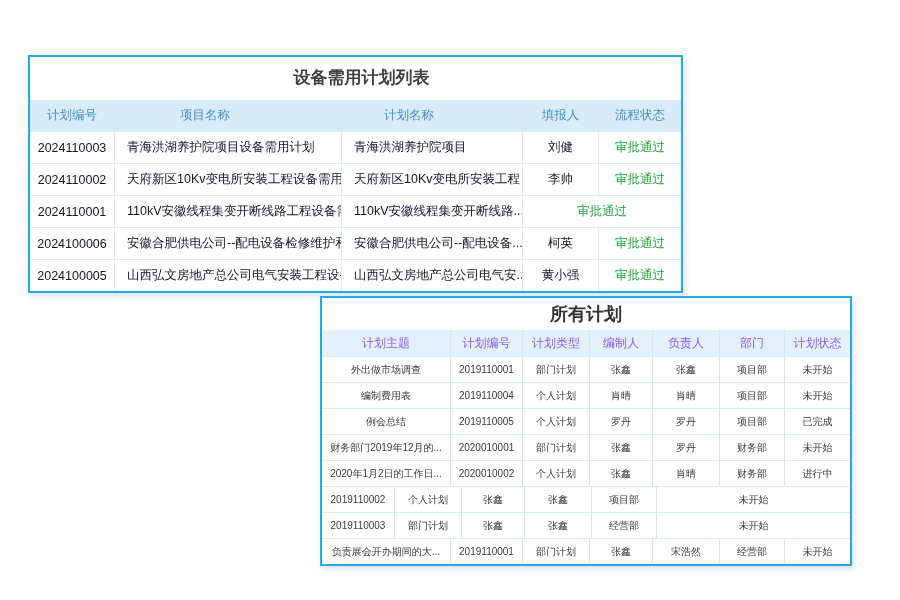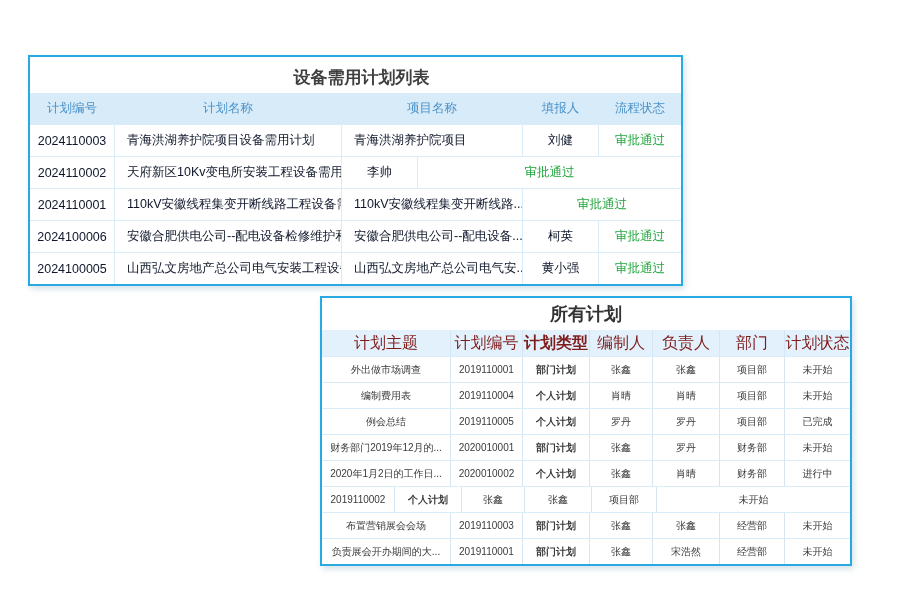--- a/index.html
+++ b/index.html
@@ -9,26 +9,26 @@
     overflow:hidden;
   }
   .panel{
     position:absolute;background:#ffffff;border:2px solid #29a9e1;
     box-sizing:border-box;box-shadow:2px 3px 6px rgba(110,150,175,.28);
   }
   #panel1{left:28px;top:55px;width:655px;}
   #panel2{left:320px;top:296px;width:532px;}
 
   .title{text-align:center;font-weight:bold;}
-  #panel1 .title{height:36px;line-height:42px;font-size:17px;color:#3f3f3f;padding-left:12px;}
+  #panel1 .title{height:43px;line-height:42px;font-size:17px;color:#3f3f3f;padding-left:12px;}
   #panel2 .title{height:32px;line-height:32px;font-size:18px;color:#333333;}
 
   .thead{display:flex;}
   #panel1 .thead{background:#d8ebf9;height:31px;font-size:12.5px;color:#4a92c9;}
-  #panel2 .thead{background:#e2f1fc;height:26px;font-size:16px;color:#7f1d1d;}
+  #panel2 .thead{background:#e2f1fc;height:26px;font-size:12px;color:#8b5cf6;}
 
   .trow{display:flex;border-top:1px solid #d8ecfa;background:#fff;}
   #panel1 .trow{height:31px;font-size:12.5px;}
   #panel2 .trow{height:25px;font-size:10px;color:#3a3a3a;}
 
   .th,.td{
     display:flex;align-items:center;justify-content:center;
     overflow:hidden;white-space:nowrap;box-sizing:border-box;
   }
   .th + .th, .td + .td{border-left:1px solid #d8ecfa;}
@@ -38,53 +38,54 @@
 
   
   #panel1 .c0{width:84px;}
   #panel1 .c1{width:227px;}
   #panel1 .c2{width:181px;}
   #panel1 .c3{width:76px;}
   #panel1 .c4{flex:1;}
   
   #panel2 .d0{width:128px;}
   #panel2 .d1{width:72px;}
-  #panel2 .d2{width:67px;font-weight:bold;}
+  #panel2 .d2{width:67px;}
   #panel2 .d3{width:63px;}
   #panel2 .d4{width:67px;text-align:right;}
   #panel2 .d5{width:65px;}
   #panel2 .d6{flex:1;}
 
   .link{color:#0f172a;cursor:pointer;}
   .status-ok{color:#21a53c;}
 </style>
 </head>
 <body>
 
 <div class="panel" id="panel1">
   <div class="title">设备需用计划列表</div>
 
   <div class="thead">
     <div class="th c0">计划编号</div>
+    <div class="th c2">项目名称</div>
     <div class="th c1">计划名称</div>
-    <div class="th c2">项目名称</div>
     <div class="th c3">填报人</div>
     <div class="th c4">流程状态</div>
   </div>
 
   <div class="trow">
     <div class="td c0 link">2024110003</div>
     <div class="td c1 left link">青海洪湖养护院项目设备需用计划</div>
     <div class="td c2 left link">青海洪湖养护院项目</div>
     <div class="td c3 link">刘健</div>
     <div class="td c4 status-ok">审批通过</div>
   </div>
   <div class="trow">
     <div class="td c0 link">2024110002</div>
     <div class="td c1 left link">天府新区10Kv变电所安装工程设备需用...</div>
+    <div class="td c2 left link">天府新区10Kv变电所安装工程</div>
     <div class="td c3 link">李帅</div>
     <div class="td c4 status-ok">审批通过</div>
   </div>
   <div class="trow">
     <div class="td c0 link">2024110001</div>
     <div class="td c1 left link">110kV安徽线程集变开断线路工程设备需...</div>
     <div class="td c2 left link">110kV安徽线程集变开断线路...</div>
     <div class="td c4 status-ok">审批通过</div>
   </div>
   <div class="trow">
@@ -163,21 +164,20 @@
   </div>
   <div class="trow">
     <div class="td d1">2019110002</div>
     <div class="td d2">个人计划</div>
     <div class="td d3">张鑫</div>
     <div class="td d4">张鑫</div>
     <div class="td d5">项目部</div>
     <div class="td d6">未开始</div>
   </div>
   <div class="trow">
-    <div class="td d0">布置营销展会会场</div>
     <div class="td d1">2019110003</div>
     <div class="td d2">部门计划</div>
     <div class="td d3">张鑫</div>
     <div class="td d4">张鑫</div>
     <div class="td d5">经营部</div>
     <div class="td d6">未开始</div>
   </div>
   <div class="trow">
     <div class="td d0">负责展会开办期间的大...</div>
     <div class="td d1">2019110001</div>

